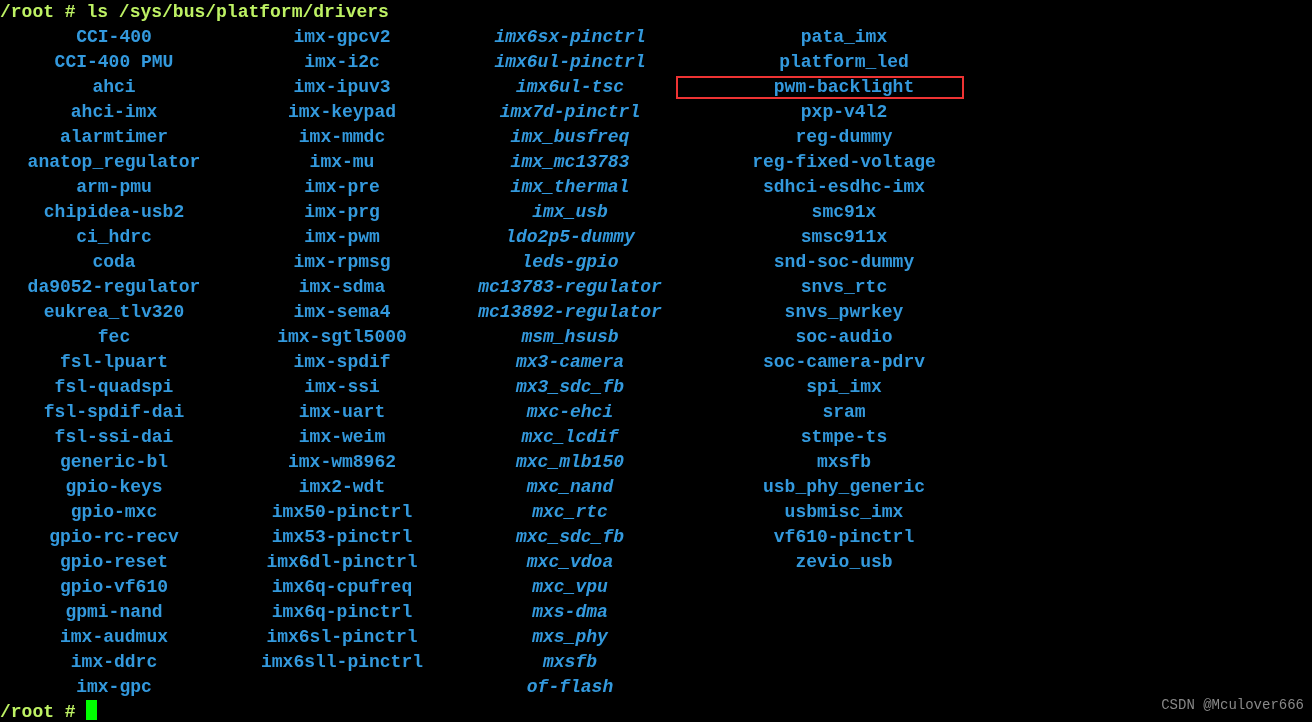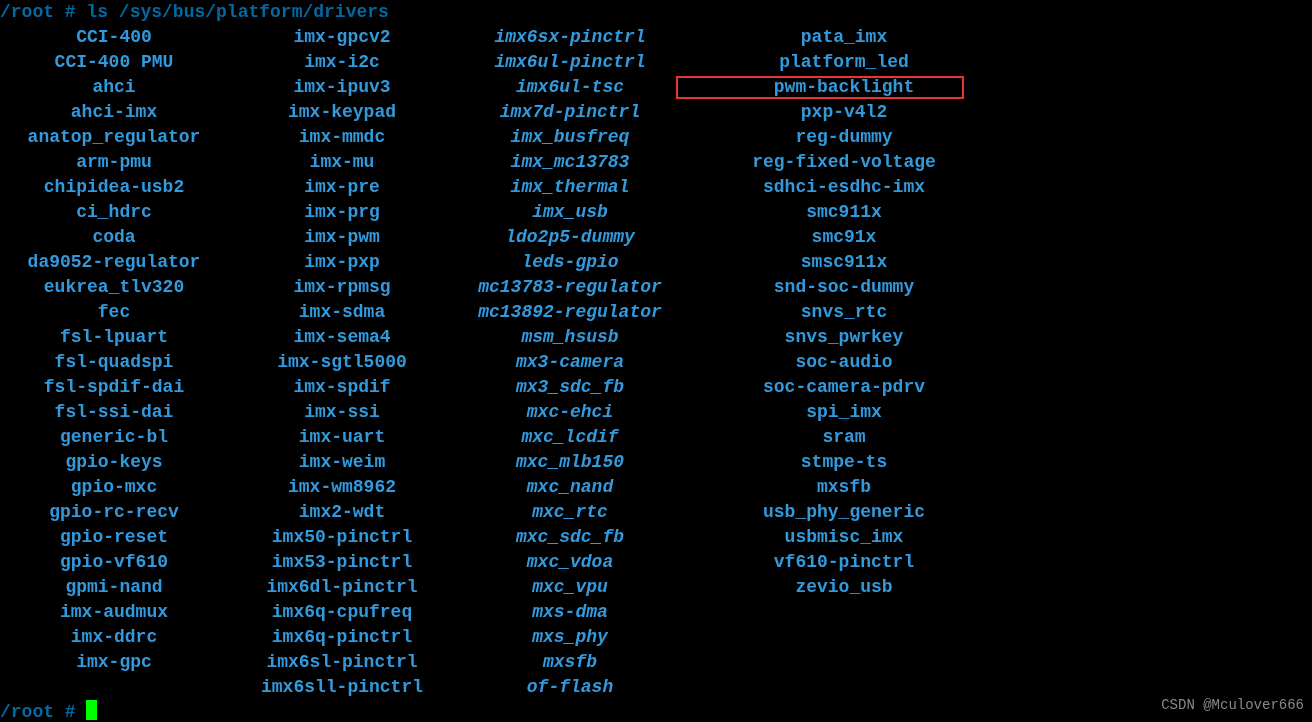--- a/index.html
+++ b/index.html
@@ -16,21 +16,21 @@
       color: #ffffff;
       width: 1312px;
       height: 722px;
       overflow: hidden;
       position: relative;
     }
     .terminal {
       padding: 0;
     }
     .prompt-line {
-      color: #0369a1;
+      color: #bef264;
       display: flex;
     }
     .prompt-text {
       white-space: pre;
     }
     .cmd-text {
       white-space: pre;
     }
     .ls-output {
       display: flex;
@@ -81,20 +81,21 @@
   <div class="prompt-line">
     <span class="prompt-text">/root # </span>
     <span class="cmd-text">ls /sys/bus/platform/drivers</span>
   </div>
   <div class="ls-output">
     <div class="col col1" id="col0">
         <div class="item">CCI-400</div>
         <div class="item">CCI-400 PMU</div>
         <div class="item">ahci</div>
         <div class="item">ahci-imx</div>
+        <div class="item">alarmtimer</div>
         <div class="item">anatop_regulator</div>
         <div class="item">arm-pmu</div>
         <div class="item">chipidea-usb2</div>
         <div class="item">ci_hdrc</div>
         <div class="item">coda</div>
         <div class="item">da9052-regulator</div>
         <div class="item">eukrea_tlv320</div>
         <div class="item">fec</div>
         <div class="item">fsl-lpuart</div>
         <div class="item">fsl-quadspi</div>
@@ -114,21 +115,20 @@
     <div class="col col2" id="col1">
         <div class="item">imx-gpcv2</div>
         <div class="item">imx-i2c</div>
         <div class="item">imx-ipuv3</div>
         <div class="item">imx-keypad</div>
         <div class="item">imx-mmdc</div>
         <div class="item">imx-mu</div>
         <div class="item">imx-pre</div>
         <div class="item">imx-prg</div>
         <div class="item">imx-pwm</div>
-        <div class="item">imx-pxp</div>
         <div class="item">imx-rpmsg</div>
         <div class="item">imx-sdma</div>
         <div class="item">imx-sema4</div>
         <div class="item">imx-sgtl5000</div>
         <div class="item">imx-spdif</div>
         <div class="item">imx-ssi</div>
         <div class="item">imx-uart</div>
         <div class="item">imx-weim</div>
         <div class="item">imx-wm8962</div>
         <div class="item">imx2-wdt</div>
@@ -170,21 +170,20 @@
         <div class="item">of-flash</div>
       </div>
     <div class="col col4" id="col3">
         <div class="item">pata_imx</div>
         <div class="item">platform_led</div>
         <div class="item">pwm-backlight</div>
         <div class="item">pxp-v4l2</div>
         <div class="item">reg-dummy</div>
         <div class="item">reg-fixed-voltage</div>
         <div class="item">sdhci-esdhc-imx</div>
-        <div class="item">smc911x</div>
         <div class="item">smc91x</div>
         <div class="item">smsc911x</div>
         <div class="item">snd-soc-dummy</div>
         <div class="item">snvs_rtc</div>
         <div class="item">snvs_pwrkey</div>
         <div class="item">soc-audio</div>
         <div class="item">soc-camera-pdrv</div>
         <div class="item">spi_imx</div>
         <div class="item">sram</div>
         <div class="item">stmpe-ts</div>

